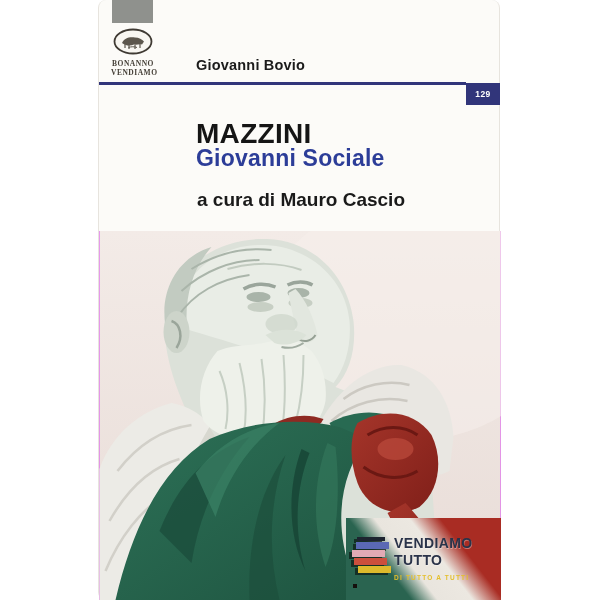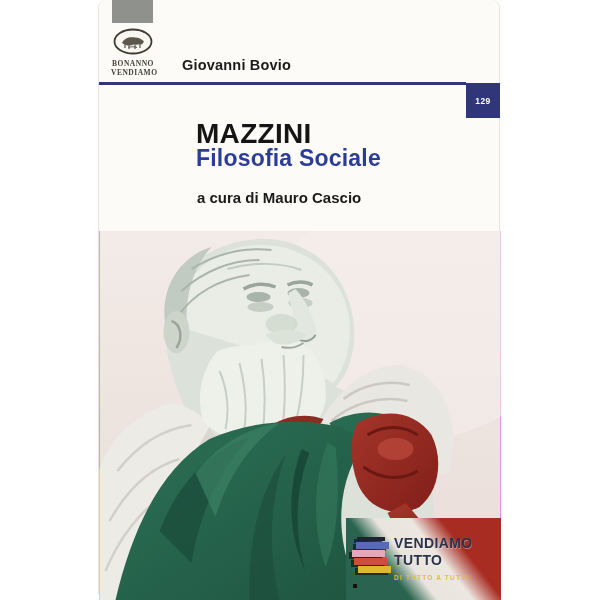--- a/index.html
+++ b/index.html
@@ -13,40 +13,40 @@
     background:#fcfbf8; box-sizing:border-box;
     border-left:1px solid #e7e4de; border-right:1px solid #e7e4de;border-radius:8px;
   }
   .top-tab { position:absolute; left:13px; top:0; width:41px; height:23px; background:#8f918d; }
   .logo-block { position:absolute; left:12px; top:28px; width:44px; text-align:center; }
   .publisher-name {
     font-family:"Liberation Serif", serif; font-weight:bold; font-size:7.5px;
     letter-spacing:0.5px; color:#453f37; line-height:8.5px; margin-top:1px;
   }
   .author {
-    position:absolute; left:83px; top:57px;
+    position:absolute; left:97px; top:57px;
     font-size:14.5px; font-weight:bold; color:#1b1b1b; letter-spacing:0.2px;
   }
   .rule { position:absolute; left:0; top:82px; width:367px; height:3px; background:#31357a; }
   .num-tab {
-    position:absolute; left:367px; top:83px; width:34px; height:35px; background:#31357a;
+    position:absolute; left:367px; top:83px; width:34px; height:22px; background:#31357a;
     color:#ffffff; font-size:8.5px; font-weight:bold; letter-spacing:0.5px;
     display:flex; align-items:center; justify-content:center;
   }
   .title {
     position:absolute; left:97px; top:118px;
     font-size:28px; font-weight:800; color:#151515; letter-spacing:0.3px;
   }
   .subtitle {
     position:absolute; left:97px; top:145px;
     font-size:23px; font-weight:800; color:#2c3d98; letter-spacing:0.2px;
   }
   .credit {
     position:absolute; left:98px; top:189px;
-    font-size:15px; font-weight:bold; color:#1a1a1a;
+    font-size:19px; font-weight:bold; color:#1a1a1a;
   }
   .photo {
     position:absolute; left:0; top:231px; width:402px; height:373px;
     overflow:hidden; background:#d946ef;
   }
   .photo svg { display:block; }
 
   
   .badge {
     position:absolute; left:247px; top:287px; width:155px; height:82px;
@@ -90,21 +90,21 @@
   </div>
 
   <div class="author">Giovanni Bovio</div>
 
   <div class="rule"></div>
   <div class="num-tab">
     <span>129</span>
   </div>
 
   <div class="title">MAZZINI</div>
-  <div class="subtitle">Filosofia Sociale</div>
+  <div class="subtitle">Giovanni Sociale</div>
   <div class="credit">a cura di Mauro Cascio</div>
 
   <div class="photo">
     <svg width="402" height="369" viewBox="0 0 401 369">
       <defs>
         <linearGradient id="bgG" x1="0" y1="0" x2="0" y2="1">
           <stop offset="0" stop-color="#f3ebe7"></stop>
             <stop offset="1" stop-color="#e8dcd7"></stop>
         </linearGradient>
         <linearGradient id="greenG" x1="0" y1="0" x2="1" y2="1">

